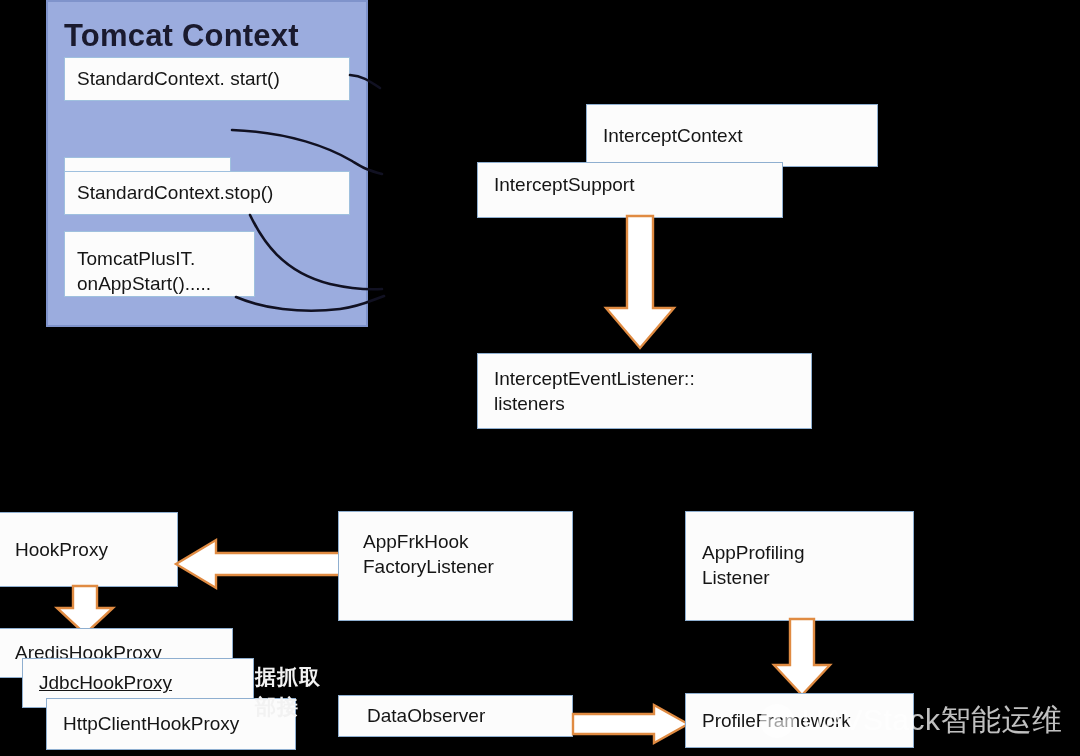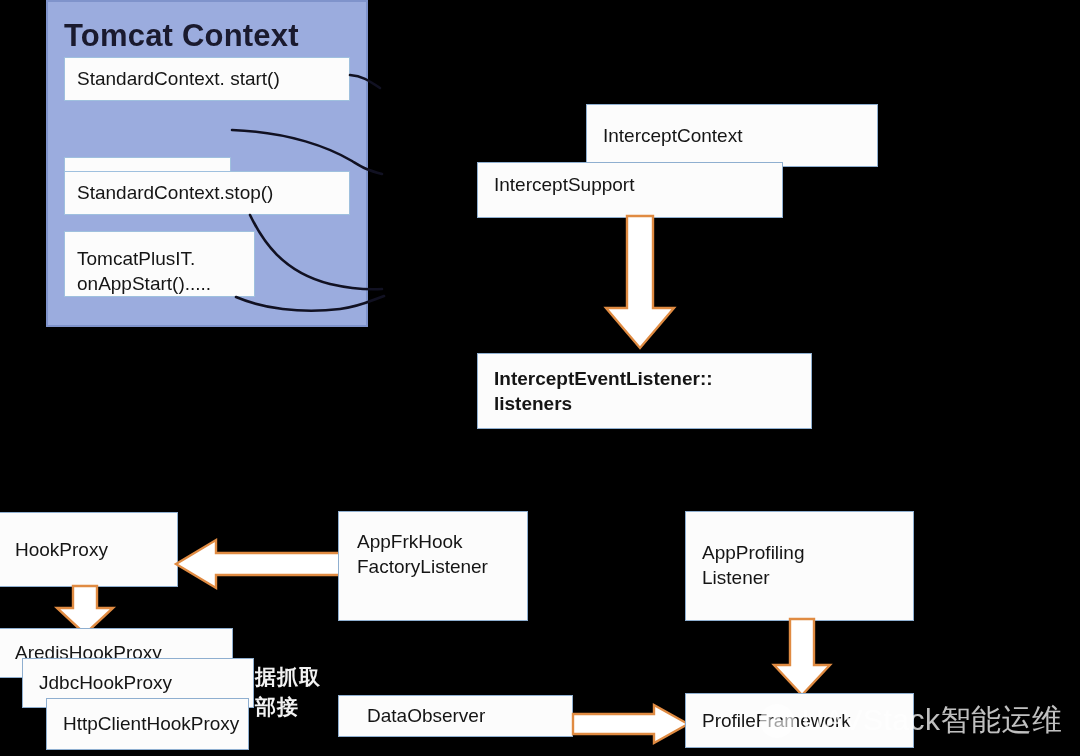--- a/index.html
+++ b/index.html
@@ -143,47 +143,47 @@
   <div class="node" style="left:570px; top:104px; width:292px; height:63px; padding-left:16px;margin-left:16px;">InterceptContext</div>
 
   <div class="node" style="left:477px; top:162px; width:306px; height:56px; align-items:flex-start; padding-top:9px; padding-left:16px;">InterceptSupport</div>
 
   <div class="arrow" style="left:600px; top:216px;">
     <svg width="90" height="135" viewBox="0 0 90 135" xmlns="http://www.w3.org/2000/svg">
       <polygon points="27,0 53,0 53,92 74,92 40,132 6,92 27,92" fill="#FFFFFF" stroke="#E08B42" stroke-width="2.4" stroke-linejoin="miter"></polygon>
     </svg>
   </div>
 
-  <div class="node top-align" style="left:477px; top:353px; width:335px; height:76px; padding-left:16px; padding-top:12px;font-weight:bold;">InterceptEventListener::
+  <div class="node top-align" style="left:477px; top:353px; width:335px; height:76px; padding-left:16px; padding-top:12px;">InterceptEventListener::
 listeners</div>
 
   <div class="node" style="left:-2px; top:512px; width:180px; height:75px; padding-left:16px;">HookProxy</div>
 
   <div class="arrow" style="left:55px; top:586px;">
     <svg width="72" height="50" viewBox="0 0 72 50" xmlns="http://www.w3.org/2000/svg">
       <polygon points="18,0 42,0 42,22 58,22 30,48 2,22 18,22" fill="#FFFFFF" stroke="#E08B42" stroke-width="2.4" stroke-linejoin="miter"></polygon>
     </svg>
   </div>
 
   <div class="arrow" style="left:176px; top:539px;">
     <svg width="166" height="50" viewBox="0 0 166 50" xmlns="http://www.w3.org/2000/svg">
       <polygon points="0,25 40,1 40,14 164,14 164,36 40,36 40,49" fill="#FFFFFF" stroke="#E08B42" stroke-width="2.4" stroke-linejoin="miter"></polygon>
     </svg>
   </div>
 
   <div class="node" style="left:-2px; top:628px; width:235px; height:50px; padding-left:16px;">AredisHookProxy</div>
 
-  <div class="node" style="left:22px; top:658px; width:232px; height:50px; padding-left:16px;">JdbcHookProxy</div>
-
-  <div class="node" style="left:46px; top:698px; width:203px; height:52px; padding-left:16px;">HttpClientHookProxy</div>
+  <div class="node" style="left:22px; top:658px; width:232px; height:50px; padding-left:16px;text-decoration:underline;">JdbcHookProxy</div>
+
+  <div class="node" style="left:46px; top:698px; width:250px; height:52px; padding-left:16px;">HttpClientHookProxy</div>
 
   <div class="cn-caption" style="left:255px; top:662px;">据抓取
 部接</div>
 
-  <div class="node top-align" style="left:338px; top:511px; width:190px; height:110px; padding-left:18px; padding-top:17px;">AppFrkHook
+  <div class="node top-align" style="left:338px; top:511px; width:235px; height:110px; padding-left:24px; padding-top:17px;">AppFrkHook
 FactoryListener</div>
 
   <div class="node" style="left:338px; top:695px; width:235px; height:42px; padding-left:28px;">DataObserver</div>
 
   <div class="arrow" style="left:572px; top:703px;">
     <svg width="118" height="42" viewBox="0 0 118 42" xmlns="http://www.w3.org/2000/svg">
       <polygon points="116,21 82,2 82,11 1,11 1,31 82,31 82,40" fill="#FFFFFF" stroke="#E08B42" stroke-width="2.4" stroke-linejoin="miter"></polygon>
     </svg>
   </div>
 

